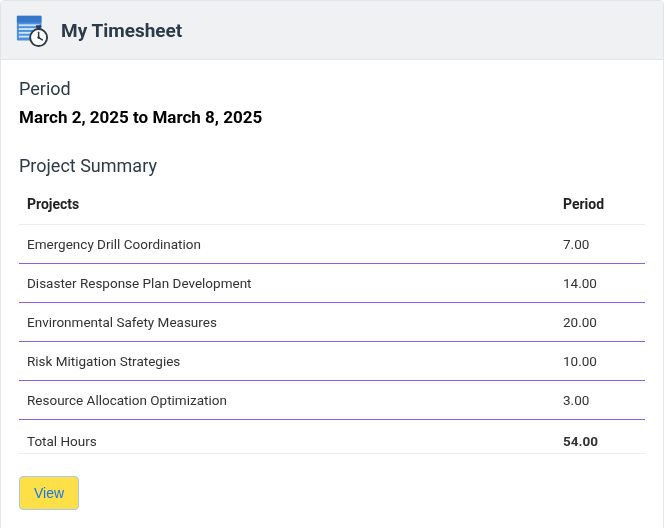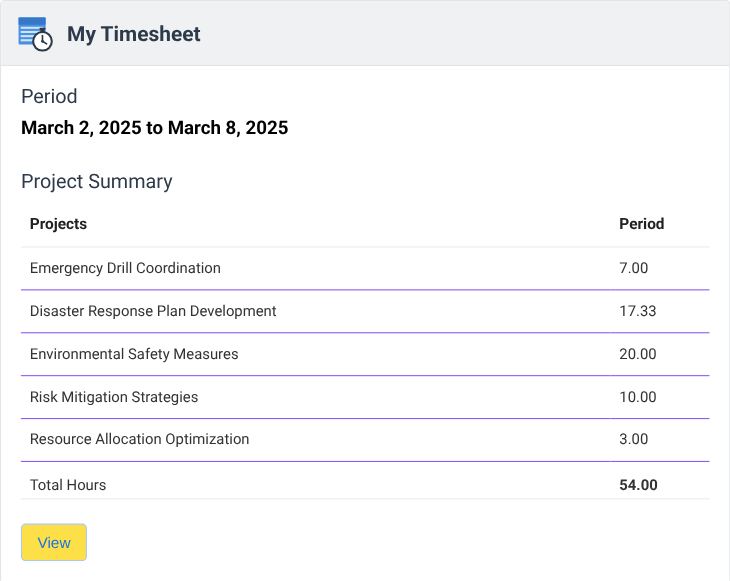--- a/index.html
+++ b/index.html
@@ -140,21 +140,21 @@
           <th class="hours-col">Period</th>
         </tr>
       </thead>
       <tbody>
         <tr>
           <td>Emergency Drill Coordination</td>
           <td class="hours-col">7.00</td>
         </tr>
         <tr>
           <td>Disaster Response Plan Development</td>
-          <td class="hours-col">17.33</td>
+          <td class="hours-col">14.00</td>
         </tr>
         <tr>
           <td>Environmental Safety Measures</td>
           <td class="hours-col">20.00</td>
         </tr>
         <tr>
           <td>Risk Mitigation Strategies</td>
           <td class="hours-col">10.00</td>
         </tr>
         <tr>

